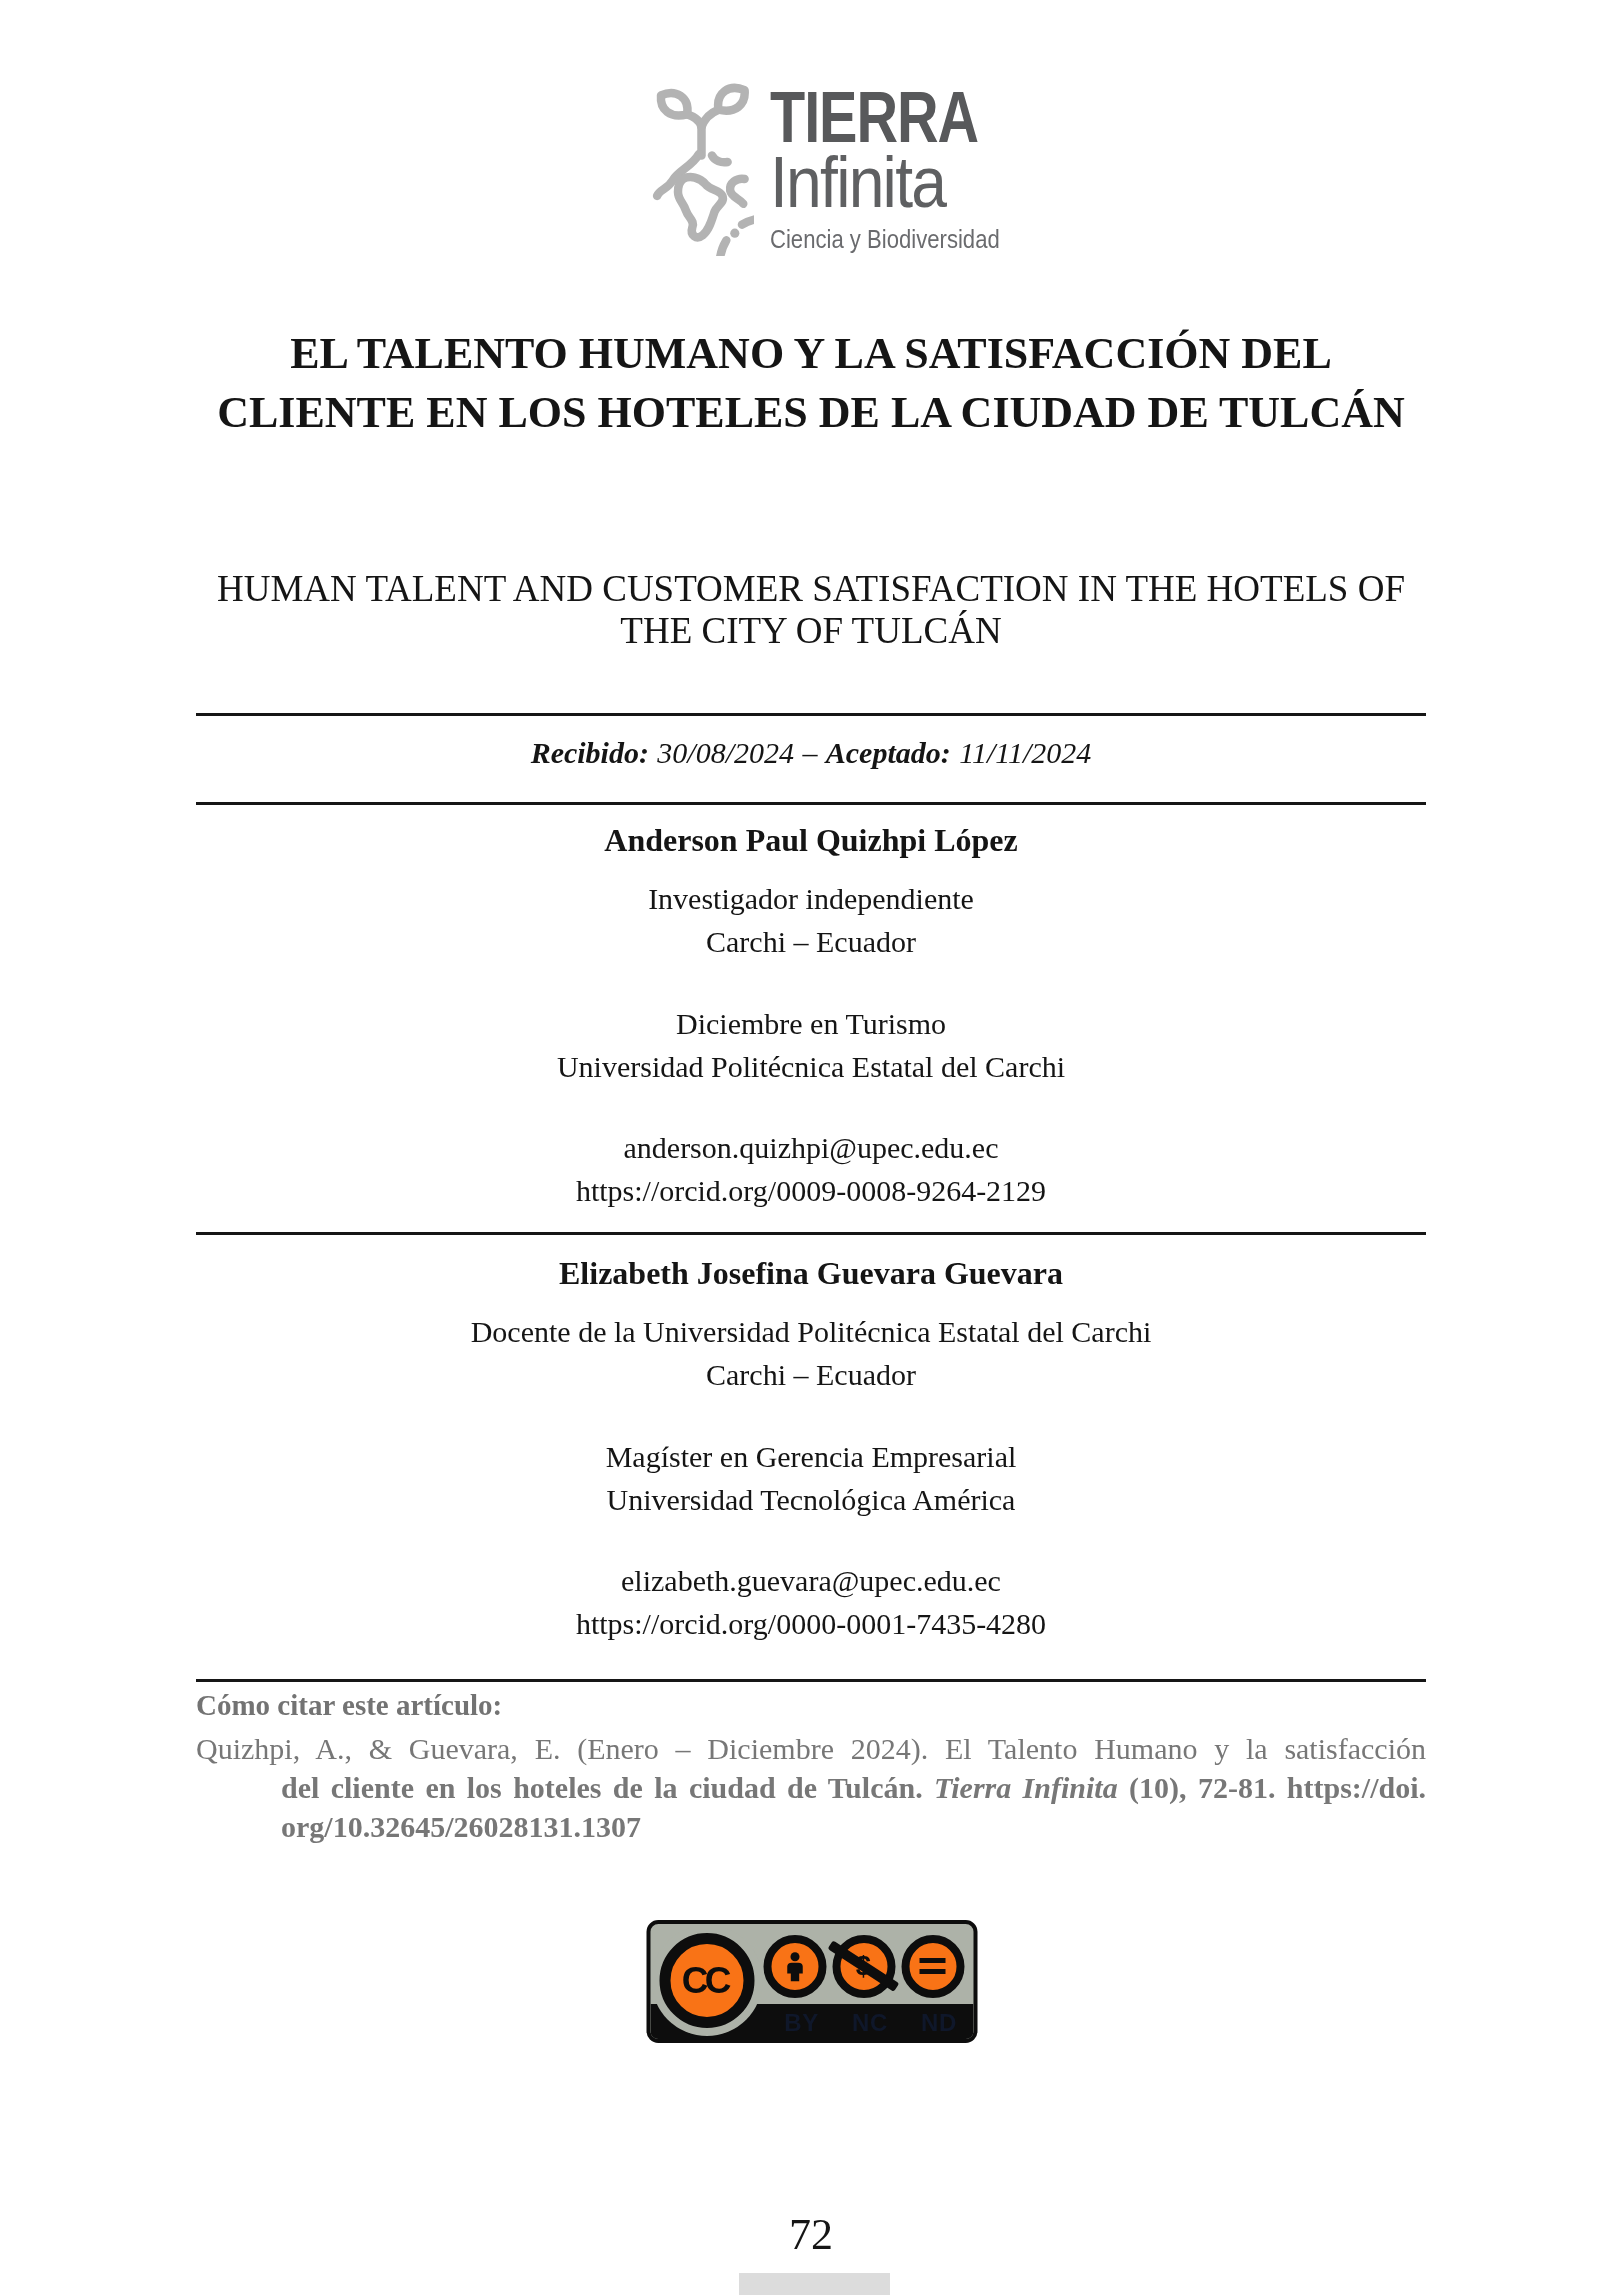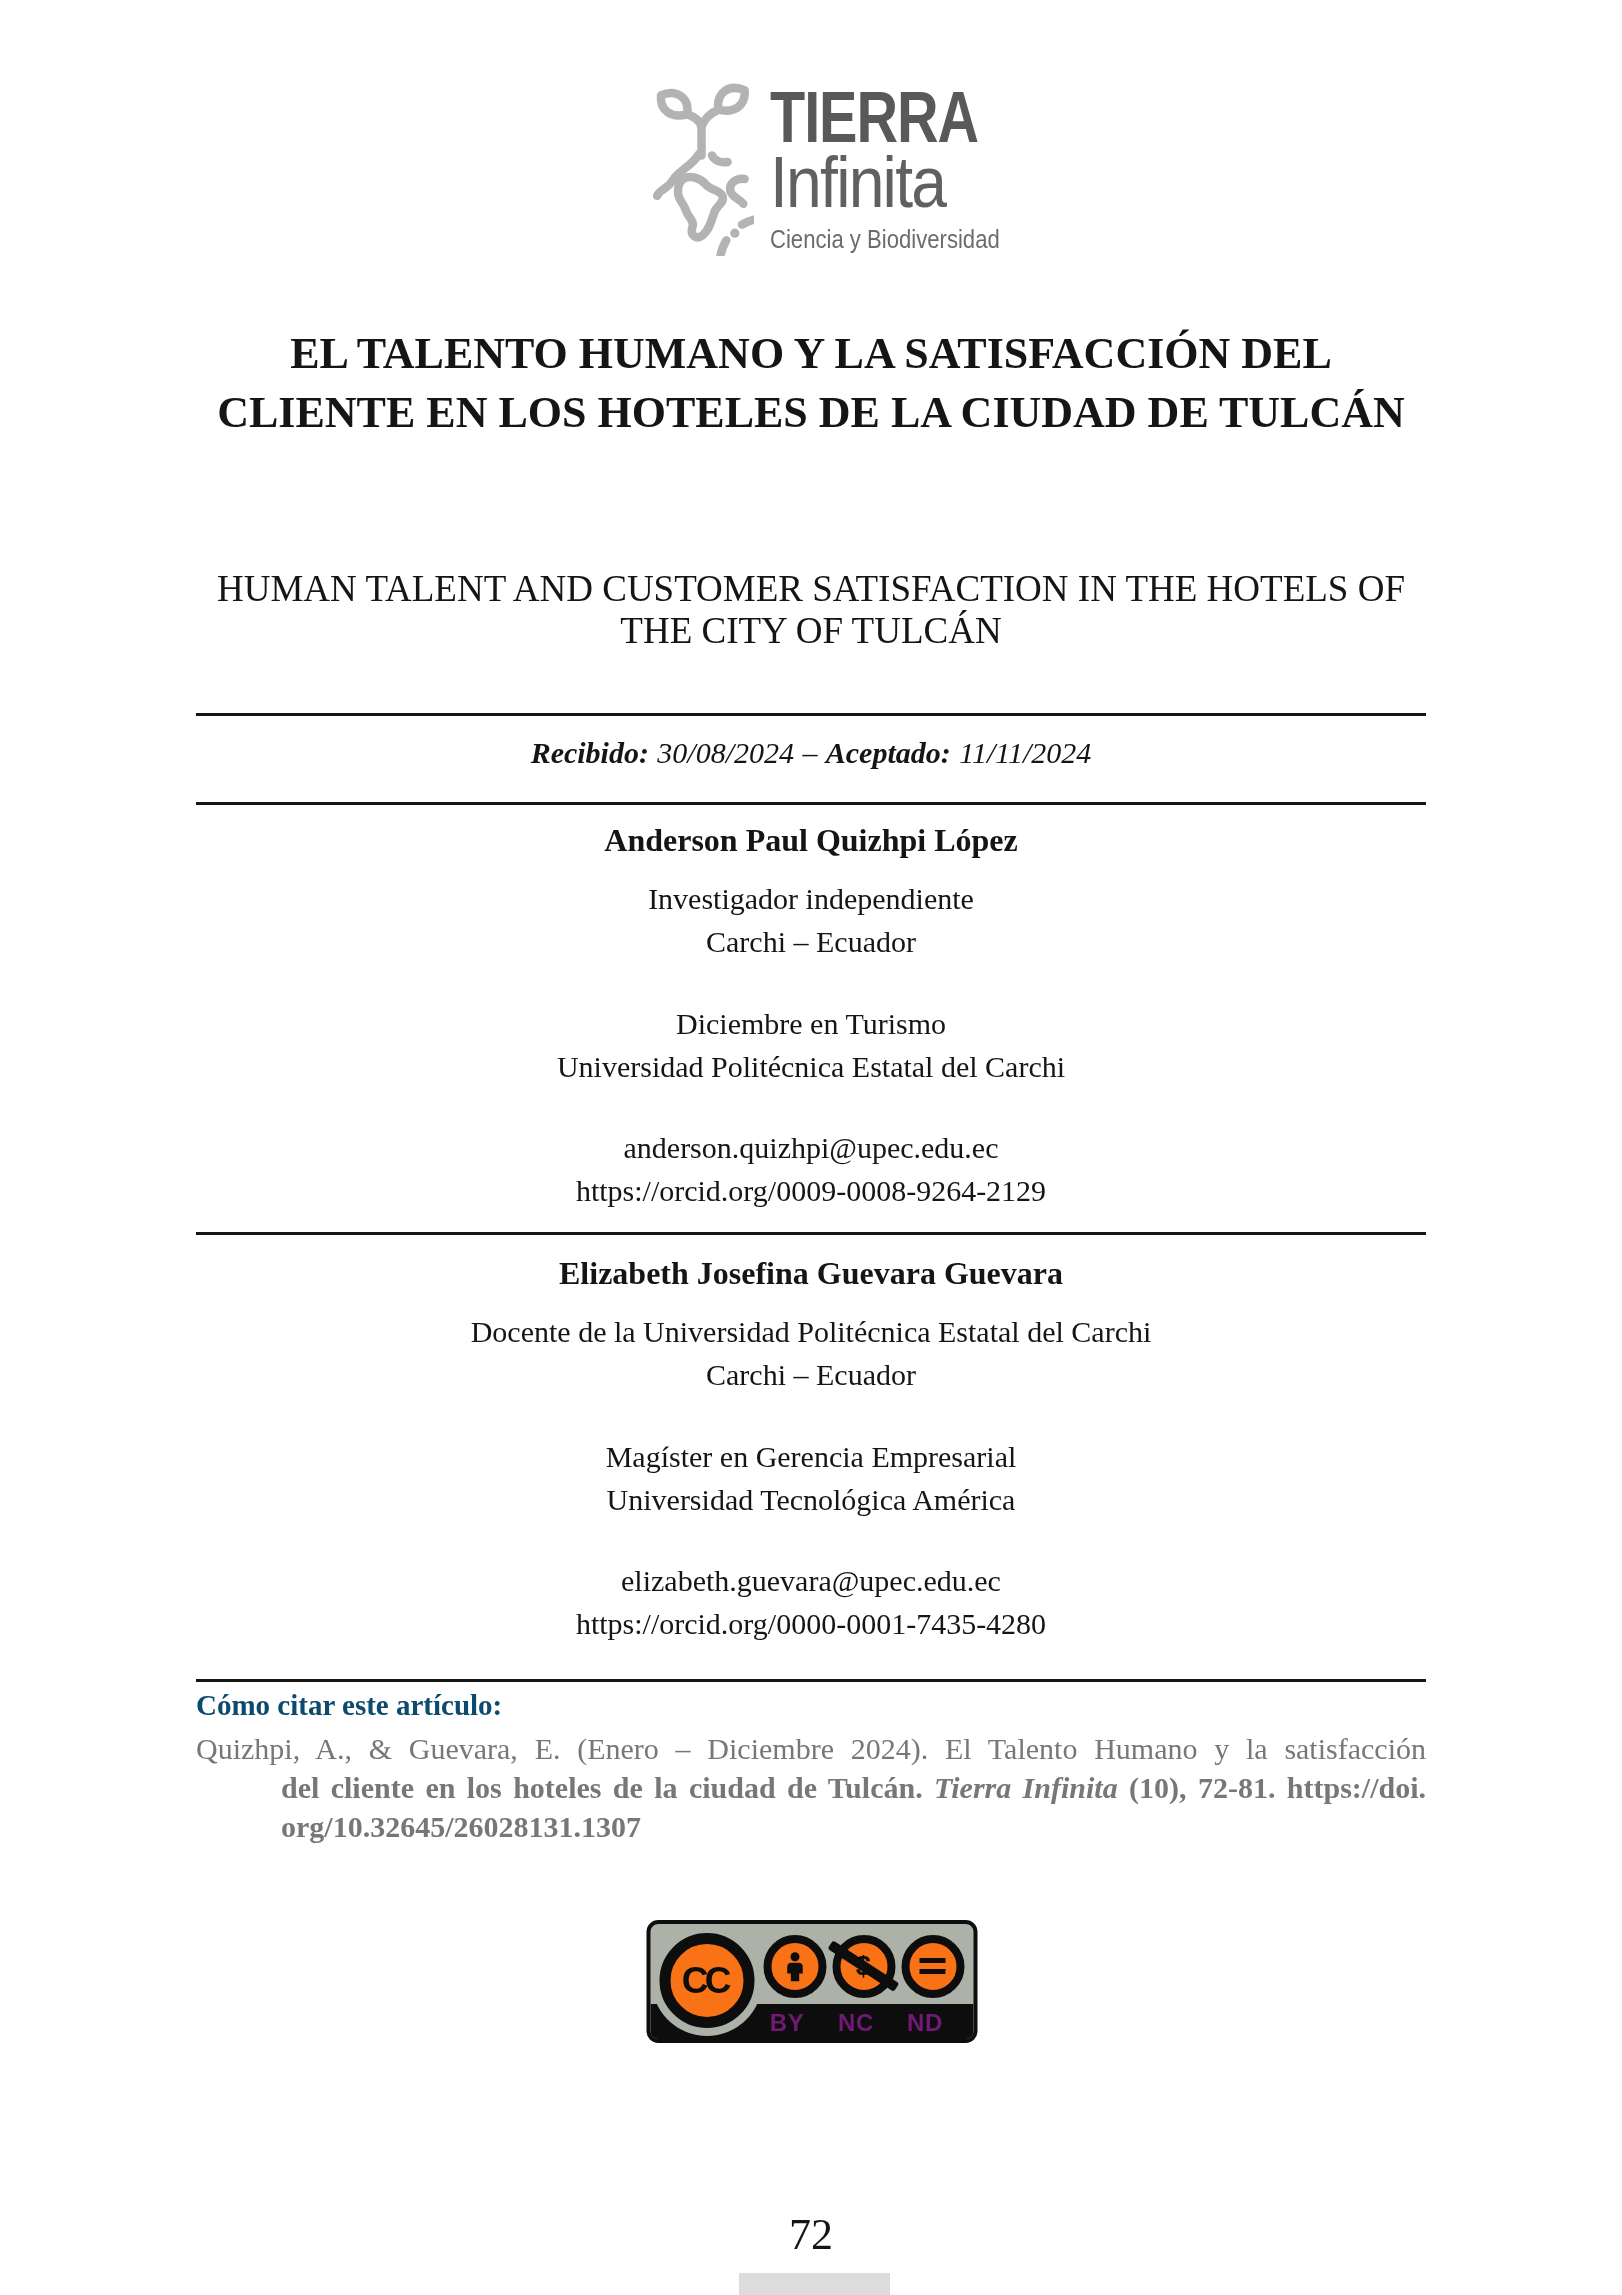--- a/index.html
+++ b/index.html
@@ -30,21 +30,21 @@
   
   .author { line-height:43px; font-size:30px; }
   .author .name { font-size:32px; font-weight:bold; line-height:39px; }
   .author .role { margin-top:17px; }
   .author .degree { margin-top:39px; }
   .author .email { margin-top:38px; }
   .author-1 { top:821px; }
   .author-2 { top:1254px; }
   
   .citation { top:1688px; text-align:left; color:#777777; }
-  .cite-label { font-size:29px; font-weight:bold; line-height:34px; color:#0c4a6e; }
+  .cite-label { font-size:29px; font-weight:bold; line-height:34px; color:#737373; }
   .cite-line { font-size:30px; line-height:39px; }
   .cite-just { text-align:justify; text-align-last:justify; }
   .cite-line-1 { margin-top:6.5px; }
   .cite-indent { padding-left:85px;font-weight:bold; }
   .cite-italic { font-style:italic; }
   
   .cc-badge { position:absolute; top:1920px; left:50%; transform:translateX(-50%);
     width:323px; height:115px; background:#adb2a8; border:4.6px solid #0d0d0d;
     border-radius:11.8px; overflow:hidden; }
   .cc-band { position:absolute; left:0; right:0; bottom:0; height:35px; background:#0d0d0d; }
@@ -53,23 +53,23 @@
   .cc-big { left:9.2px; top:9.2px; width:73px; height:73px; border:11px solid #0d0d0d;
     box-shadow:0 0 0 7.9px #adb2a8; z-index:2; }
   .cc-big span { font-family:"Liberation Sans", sans-serif; font-weight:bold; font-size:37px;
     letter-spacing:-3.9px; color:#0d0d0d; transform:translateX(-2px); }
   .cc-small { top:10.5px; width:47px; height:47px; border:8.5px solid #0d0d0d; }
   .cc-by { left:113px; } .cc-nc { left:182px; } .cc-nd { left:251px; }
   .nc-slash { position:absolute; width:79px; height:9.8px; background:#0d0d0d;
     left:50%; top:50%; transform:translate(-50%,-50%) rotate(33deg); border-radius:2.6px; }
   .nd-eq { display:flex; flex-direction:column; gap:5.2px; }
   .nd-eq i { display:block; width:26px; height:5.9px; background:#0d0d0d; }
-  .cc-label { position:absolute; top:85px; width:64px; text-align:center; z-index:3;
+  .cc-label { position:absolute; top:85px; width:64px; text-align:right; z-index:3;
     font-family:"Liberation Sans", sans-serif; font-weight:bold; font-size:24px;
-    color:#701a75; letter-spacing:0.7px; }
+    color:#0f172a; letter-spacing:0.7px; }
   .cc-label-by { left:105px; } .cc-label-nc { left:174px; } .cc-label-nd { left:243px; }
   
   .page-number { top:2212px; font-size:44px; line-height:46px; }
   .corner-artifact { position:absolute; left:739px; top:2273px; width:151px; height:22px; background:#dcdcdc; }
 </style>
 </head>
 <body>
 
 <div class="page">
 

